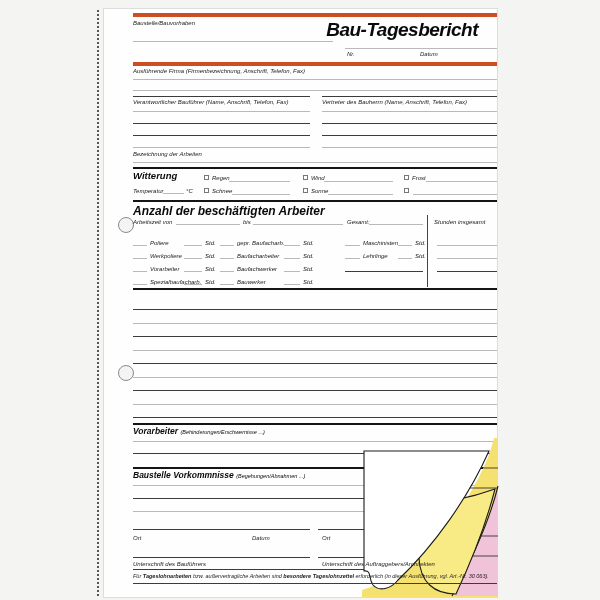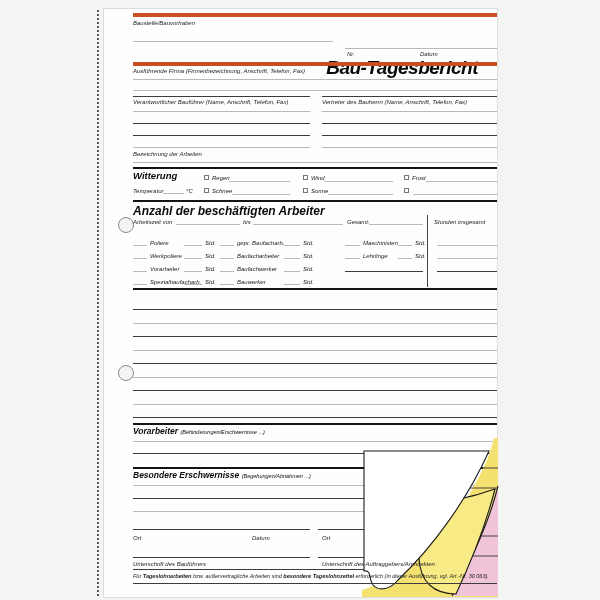--- a/index.html
+++ b/index.html
@@ -13,21 +13,21 @@
   .bar{position:absolute;height:4px;}
   .t{position:absolute;font-style:italic;font-size:6px;line-height:1;color:#222;white-space:nowrap;}
   .b{font-weight:bold;}
   .ln{position:absolute;height:1px;}
   .ll{background:#b9b9b9;}
   .ld{background:#3c3c3c;}
   .lt{background:#141414;height:1.7px;}
   .cb{position:absolute;width:5px;height:5px;border:1px solid #777;background:#fff;box-sizing:border-box;}
   .vl{position:absolute;width:1px;background:#444;}
   .title{font-size:19px;font-weight:bold;font-style:italic;letter-spacing:-0.5px;color:#0a0a0a;
-         text-align:right;margin-top:38px;}
+         text-align:right;}
   .h1{font-size:9.5px;font-weight:bold;font-style:italic;color:#0a0a0a;}
   .h2{font-size:8.5px;font-weight:bold;font-style:italic;color:#0a0a0a;}
   .sfx{font-weight:normal;font-size:5.5px;}
   .f55{font-size:5.5px;}
   svg{position:absolute;}
 </style>
 </head>
 <body>
 
 <div class="canvas">
@@ -155,21 +155,21 @@
   <div class="ln ld" style="left:133px;top:390px;width:364px;"></div>
   <div class="ln ll" style="left:133px;top:404px;width:364px;"></div>
   <div class="ln ld" style="left:133px;top:417px;width:364px;"></div>
 
   <div class="ln lt" style="left:133px;top:423px;width:364px;"></div>
   <div class="t h2" style="left:133px;top:427px;"><span>Vorarbeiter</span> <span class="sfx">(Behinderungen/Erschwernisse ...)</span></div>
   <div class="ln ll" style="left:133px;top:441px;width:364px;"></div>
   <div class="ln ld" style="left:133px;top:453px;width:364px;"></div>
 
   <div class="ln lt" style="left:133px;top:467px;width:364px;"></div>
-  <div class="t h2" style="left:133px;top:471px;"><span>Besondere Erschwernisse</span> <span class="sfx">(Begehungen/Abnahmen ...)</span></div>
+  <div class="t h2" style="left:133px;top:471px;"><span>Baustelle Vorkommnisse</span> <span class="sfx">(Begehungen/Abnahmen ...)</span></div>
   <div class="ln ll" style="left:133px;top:485px;width:364px;"></div>
   <div class="ln ld" style="left:133px;top:498px;width:364px;"></div>
   <div class="ln ll" style="left:133px;top:511px;width:364px;"></div>
 
   <div class="ln ld" style="left:133px;top:529px;width:177px;"></div>
   <div class="ln ld" style="left:318px;top:529px;width:179px;"></div>
   <div class="t" style="left:133px;top:535px;">Ort</div>
   <div class="t" style="left:252px;top:535px;">Datum</div>
   <div class="t" style="left:322px;top:535px;">Ort</div>
   <div class="ln ld" style="left:133px;top:557px;width:177px;"></div>

